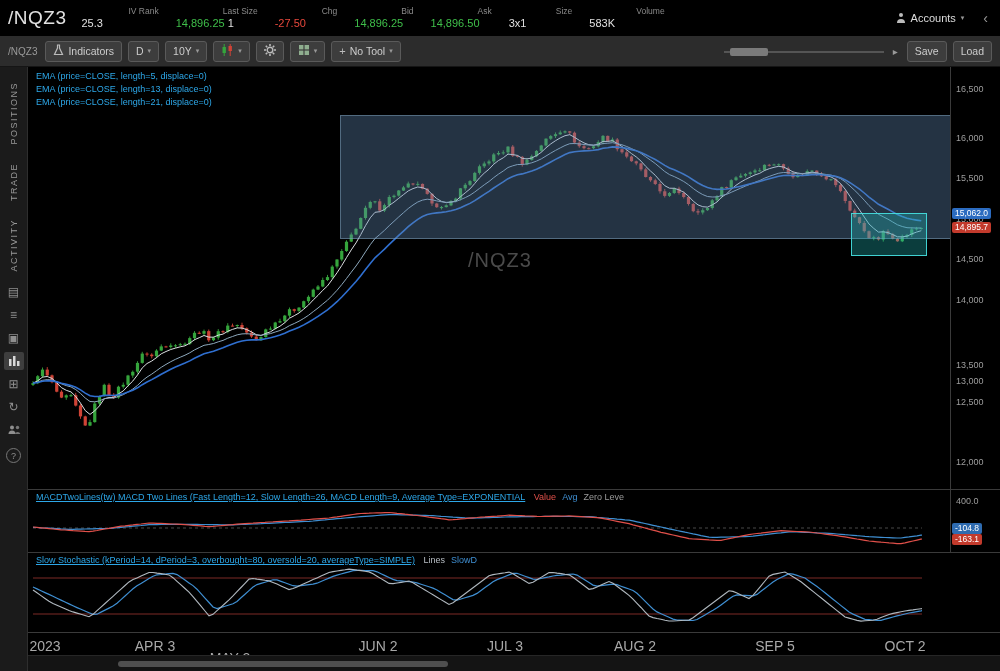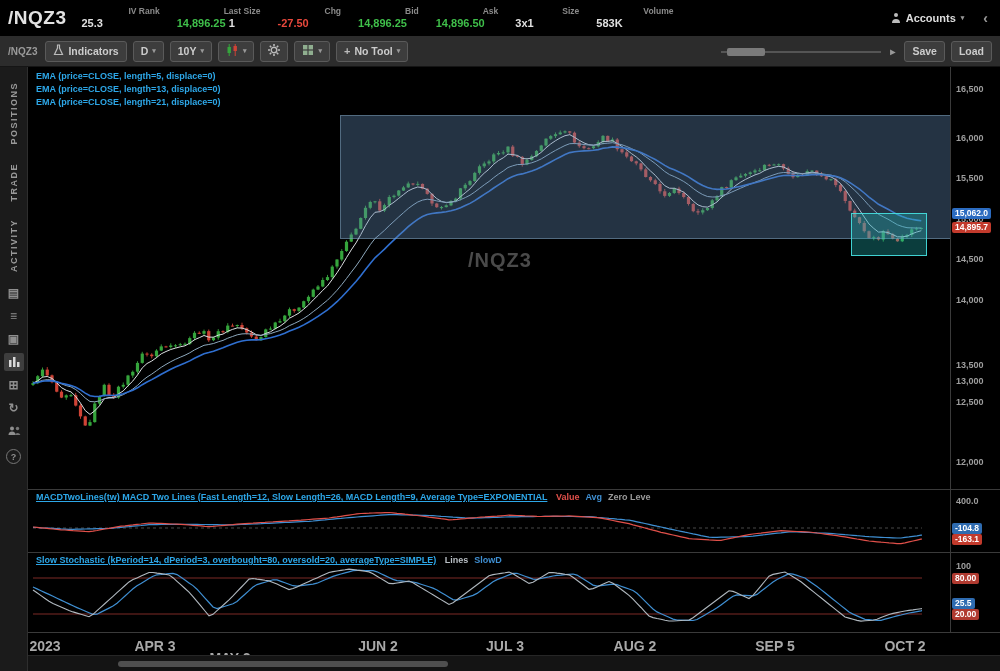--- a/index.html
+++ b/index.html
@@ -1,17 +1,17 @@
 <!DOCTYPE html>
 <html><head>
 <meta charset="utf-8">
 <style>
   html,body{margin:0;padding:0;background:#000;}
   body{font-family:"Liberation Sans",sans-serif;-webkit-font-smoothing:antialiased;}
-  .app{position:relative;width:1000px;height:671px;background:#4d7c0f;color:#ccc;overflow:hidden;font-weight:bold;}
+  .app{position:relative;width:1000px;height:671px;background:#4d7c0f;color:#ccc;overflow:hidden;}
 
   
   .header{height:36px;display:flex;align-items:center;padding:0 8px;gap:15px;background:#000;}
   .sym{font-size:19px;color:#e2e2e2;letter-spacing:.5px;}
   #hdr-stats{display:flex;gap:17px;align-items:center;}
   .stat{display:flex;flex-direction:column;line-height:1.15;}
   .stat .l{font-size:8.5px;color:#8a8a8a;padding-left:47px;}
   .stat .v{font-size:11px;}
   .title{font-size:12px;color:#ececec;margin-left:6px;white-space:nowrap;}
   .accounts{margin-left:auto;display:flex;align-items:center;gap:5px;font-size:11px;color:#ddd;}
@@ -631,26 +631,20 @@
       <div class="panel stoch" id="stoch-panel">
         <div id="stoch-plot" class="plotwrap"><svg width="923" height="79">
               <line x1="5" x2="894" y1="25" y2="25" stroke="#7d2b26" stroke-width="1"></line>
               <line x1="5" x2="894" y1="61" y2="61" stroke="#7d2b26" stroke-width="1"></line>
               <polyline points="5,34.0 9,35.9 13,37.7 17,39.6 21,41.4 25,43.3 29,45.2 33,47.1 37,49.0 41,50.9 45,52.8 49,54.6 53,56.3 57,58.0 61,59.7 65,61.4 69,61.2 73,59.1 77,57.1 81,55.1 85,53.0 89,50.2 93,46.6 97,43.0 101,39.4 105,35.8 109,32.8 113,30.4 117,28.0 121,25.6 125,23.2 129,21.8 133,21.5 137,21.1 141,20.7 145,20.4 149,21.6 153,24.3 157,27.1 161,29.9 165,32.6 169,36.2 173,40.7 177,45.1 181,49.5 185,54.0 189,55.6 193,54.4 197,53.2 201,52.0 205,50.8 209,48.4 213,44.8 217,41.2 221,37.6 225,34.0 229,31.6 233,30.4 237,29.2 241,28.0 245,26.8 249,26.9 253,28.4 257,29.8 261,31.2 265,32.7 269,33.2 273,32.7 277,32.2 281,31.7 285,31.2 289,30.2 293,28.5 297,26.8 301,25.1 305,23.4 309,22.1 313,21.0 317,19.9 321,18.8 325,17.7 329,17.3 333,17.4 337,17.5 341,17.6 345,17.7 349,18.8 353,20.7 357,22.6 361,24.5 365,26.4 369,27.6 373,27.9 377,28.3 381,28.7 385,29.0 389,29.9 393,31.2 397,32.5 401,33.8 405,35.1 409,37.0 413,39.4 417,41.8 421,44.2 425,46.6 429,47.2 433,46.0 437,44.8 441,43.6 445,42.4 449,40.4 453,37.5 457,34.6 461,31.7 465,28.8 469,26.6 473,25.1 477,23.5 481,21.9 485,20.4 489,20.3 493,21.8 497,23.2 501,24.6 505,26.1 509,26.4 513,25.5 517,24.7 521,23.9 525,23.0 529,22.4 533,22.1 537,21.7 541,21.3 545,21.0 549,22.1 553,24.6 557,27.1 561,29.6 565,32.1 569,33.2 573,32.7 577,32.2 581,31.7 585,31.2 589,31.7 593,33.2 597,34.6 601,36.0 605,37.5 609,40.2 613,44.1 617,48.1 621,52.1 625,56.0 629,58.9 633,60.7 637,62.5 641,64.3 645,66.1 649,67.1 653,67.2 657,67.3 661,67.4 665,67.5 669,66.5 673,64.2 677,61.9 681,59.6 685,57.3 689,54.8 693,51.9 697,49.0 701,46.1 705,43.2 709,41.9 713,42.2 717,42.4 721,42.6 725,42.9 729,41.4 733,38.3 737,35.2 741,32.1 745,29.0 749,26.4 753,24.5 757,22.6 761,20.7 765,21.2 769,22.4 773,23.7 777,25.0 781,27.9 785,30.8 789,33.6 793,36.6 797,39.8 801,43.0 805,46.2 809,49.4 813,52.6 817,55.8 821,59.0 825,61.1 829,62.9 833,64.6 837,66.4 841,66.7 845,67.0 849,67.4 853,67.3 857,66.2 861,65.1 865,64.0 869,62.9 873,62.0 877,61.0 881,60.0 885,59.3 889,58.6 893,57.9 894,57.7" fill="none" stroke="#3f8fd2" stroke-width="1.2"></polyline>
               <polyline points="5,37.0 9,39.8 13,42.6 17,45.5 21,48.3 25,50.4 29,52.2 33,54.0 37,55.8 41,57.5 45,58.9 49,60.1 53,61.3 57,62.5 61,63.7 65,61.3 69,57.7 73,54.1 77,50.5 81,46.9 85,43.3 89,39.7 93,36.1 97,32.5 101,28.9 105,26.6 109,24.9 113,23.1 117,21.3 121,19.5 125,19.5 129,20.1 133,20.6 137,21.3 141,21.9 145,24.7 149,28.3 153,31.9 157,35.5 161,39.1 165,43.6 169,48.4 173,53.2 177,58.0 181,62.8 185,61.3 189,57.7 193,54.1 197,50.5 201,46.9 205,42.9 209,38.6 213,34.5 217,30.3 221,26.1 225,25.5 229,26.1 233,26.6 237,27.3 241,27.9 245,29.4 249,31.1 253,33.0 257,34.8 261,36.6 265,35.6 269,33.9 273,32.1 277,30.3 281,28.5 285,26.6 289,24.9 293,23.1 297,21.3 301,19.5 305,18.6 309,18.0 313,17.4 317,16.8 321,16.1 325,16.5 329,17.1 333,17.6 337,18.3 341,18.9 345,20.8 349,23.2 353,25.6 357,28.0 361,30.4 365,30.6 369,30.0 373,29.4 377,28.8 381,28.1 385,29.8 389,32.2 393,34.6 397,37.0 401,39.4 405,41.8 409,44.2 413,46.6 417,49.0 421,51.4 425,49.8 429,46.8 433,43.8 437,40.8 441,37.8 445,34.8 449,31.8 453,28.8 457,25.8 461,22.8 465,21.6 469,21.0 473,20.4 477,19.8 481,19.1 485,20.8 489,23.2 493,25.6 497,28.0 501,30.4 505,29.2 509,26.8 513,24.4 517,22.0 521,19.6 525,19.5 529,20.1 533,20.6 537,21.3 541,21.9 545,24.3 549,27.3 553,30.3 557,33.3 561,36.3 565,35.6 569,33.9 573,32.1 577,30.3 581,28.5 585,30.3 589,33.3 593,36.3 597,39.3 601,42.3 605,46.2 609,50.4 613,54.5 617,58.8 621,63.0 625,64.6 629,65.5 633,66.3 637,67.2 641,68.0 645,68.0 649,67.8 653,67.5 657,67.3 661,67.1 665,64.8 669,61.8 673,58.8 677,55.8 681,52.8 685,49.8 689,46.8 693,43.8 697,40.8 701,37.8 705,38.4 709,40.1 713,42.0 717,43.8 721,45.5 725,42.4 729,37.6 733,32.8 737,28.0 741,23.2 745,21.4 749,20.6 753,19.8 757,19.0 761,21.4 765,23.8 769,26.2 773,28.8 777,32.0 781,35.2 785,38.4 789,41.6 793,44.8 797,48.0 801,51.2 805,54.4 809,57.6 813,60.8 817,64.0 821,65.1 825,66.2 829,67.4 833,68.1 837,67.8 841,67.5 845,67.2 849,66.2 853,64.6 857,63.0 861,61.4 865,60.4 869,59.6 873,58.8 877,58.0 881,57.4 885,56.9 889,56.3 893,55.7 894,55.6" fill="none" stroke="#b0b8bf" stroke-width="1.1"></polyline>
             </svg></div>
         <div class="studylabel" id="stoch-labels">
           <span class="mainlbl">Slow Stochastic (kPeriod=14, dPeriod=3, overbought=80, oversold=20, averageType=SIMPLE)</span>
         <span style="color: rgb(184, 190, 196);">Lines</span><span style="color: rgb(63, 143, 210);">SlowD</span></div>
-        <div class="axis" id="stoch-axis">
-            <div class="axlab" style="top: 8px;">100</div>
-            <div class="bubble" style="top: 19.5px; background: rgb(176, 58, 48);">80.00</div>
-            <div class="bubble" style="top: 44.5px; background: rgb(46, 107, 176);">25.5</div>
-            <div class="bubble" style="top: 55.5px; background: rgb(176, 58, 48);">20.00</div>
-          </div>
       </div>
 
       <div class="taxis" id="time-axis">
           <div class="tlab" style="left: 17px;">2023</div>
           <div class="tlab" style="left: 127px;">APR 3</div>
           <div class="tlab" style="left: 202px; margin-top: 12px;">MAY 2</div>
           <div class="tlab" style="left: 350px;">JUN 2</div>
           <div class="tlab" style="left: 477px;">JUL 3</div>
           <div class="tlab" style="left: 607px;">AUG 2</div>
           <div class="tlab" style="left: 747px;">SEP 5</div>

